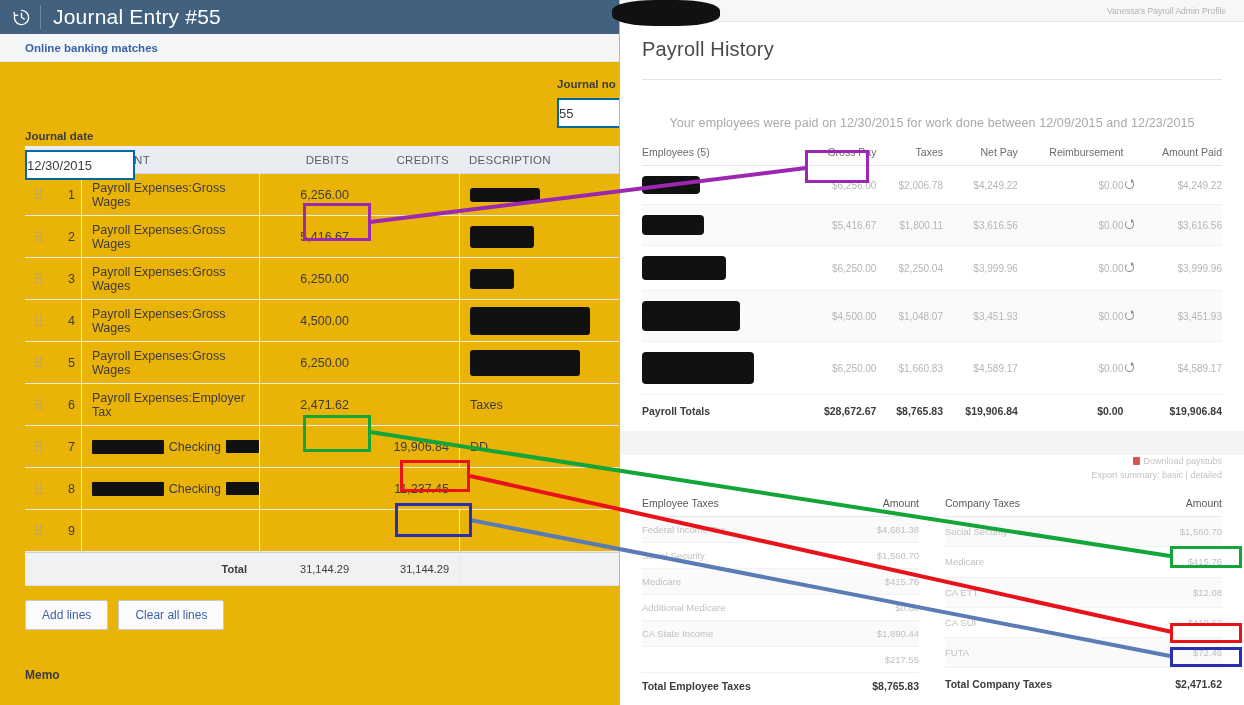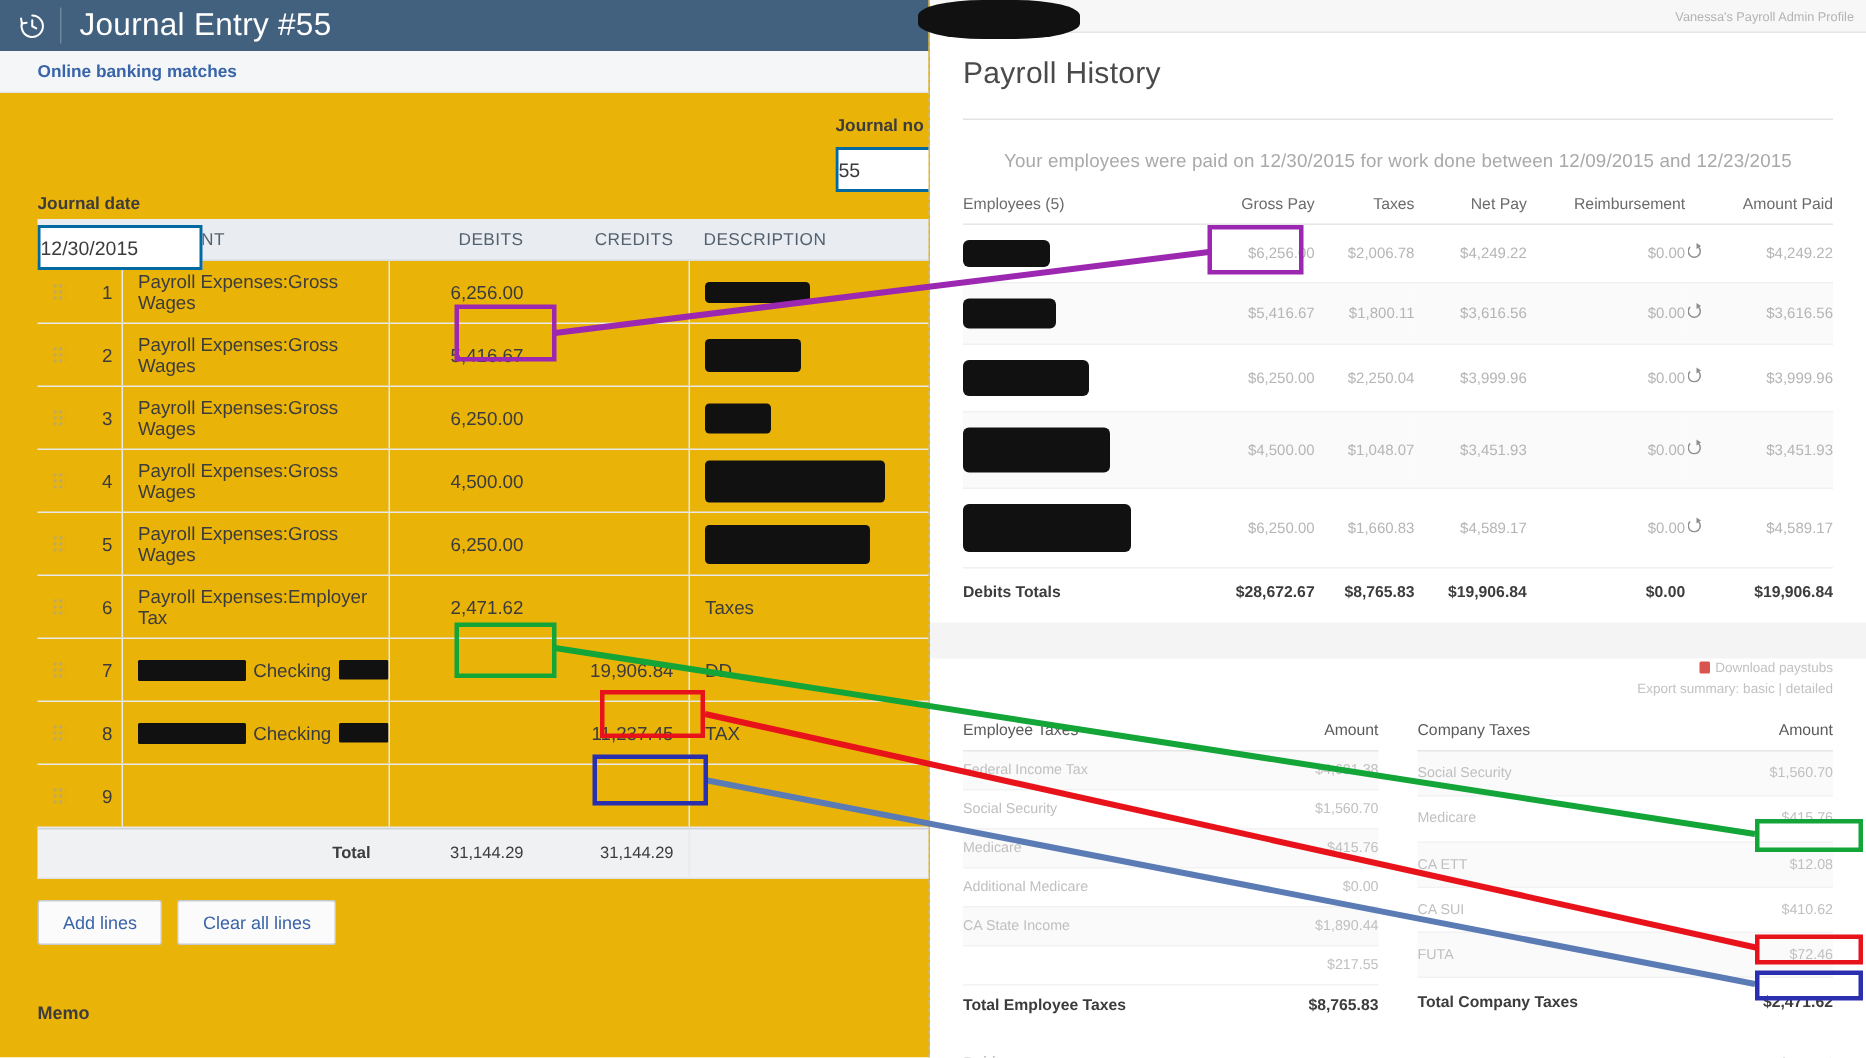--- a/index.html
+++ b/index.html
@@ -90,28 +90,28 @@
   }
   #je-memo { margin: 38px 0 0 25px; font-size:12px; font-weight:bold; color:#3c3c3c; }
 
   
   #right-panel {
     position:absolute; left:620px; top:0; width:624px; height:705px;
     background:#ffffff; overflow:hidden;
   }
   #ph-topbar {
     height:22px; background:#f7f7f7; border-bottom:1px solid #e6e6e6;
-    display:flex; align-items:center; justify-content:flex-end; padding-right:8px;
+    display:flex; align-items:center; justify-content:flex-end; padding-right:18px;
   }
   #ph-topbar span { font-size:8.5px; color:#b3b3b3; }
   #ph-body { padding: 16px 22px 0 22px; }
   #ph-title { font-size:20px; color:#4a4a4a; font-weight:400; letter-spacing:.2px; }
   #ph-rule { height:1px; background:#e3e3e3; margin-top:18px; }
   #ph-paid-note {
-    text-align:center; font-size:12.5px; color:#a9a9a9; margin-top:20px; letter-spacing:.1px;
+    text-align:center; font-size:12.5px; color:#a9a9a9; margin-top:36px; letter-spacing:.1px;
   }
 
   table.ph { width:100%; border-collapse:collapse; margin-top:16px; }
   table.ph th {
     font-size:10.5px; font-weight:400; color:#6b6b6b; text-align:right;
     padding:0 0 7px 0; border-bottom:1px solid #e6e6e6;
   }
   table.ph th.l { text-align:left; }
   table.ph td {
     font-size:10px; color:#b5b5b5; text-align:right; padding:10px 0;
@@ -307,23 +307,20 @@
               <span class="grip"></span>
             </div>
             <div class="c-num">8</div>
             <div class="c-acct">
               <span class="redact" style="width:78px;height:14px;"></span>
               <span style="margin:0 5px;">Checking</span>
               <span class="redact" style="width:36px;height:13px;"></span>
             </div>
             <div class="c-deb"></div>
             <div class="c-cred">11,237.45</div>
-            <div class="c-desc">
-              <span>TAX</span>
-            </div>
           </div>
           <div class="jr">
             <div class="c-grip">
               <span class="grip"></span>
             </div>
             <div class="c-num">9</div>
             <div class="c-acct">
               <span></span>
             </div>
             <div class="c-deb"></div>
@@ -412,21 +409,21 @@
             <tr>
               <td class="l"><span class="redact" style="width:112px;height:32px;border-radius:4px;"></span></td>
               <td>$6,250.00</td>
               <td>$1,660.83</td>
               <td>$4,589.17</td>
               <td>$0.00</td>
               <td style="text-align:center;"><span class="reissue"></span></td>
               <td>$4,589.17</td>
             </tr>
             <tr class="tot">
-              <td class="l">Debits Totals</td>
+              <td class="l">Payroll Totals</td>
               <td>$28,672.67</td>
               <td>$8,765.83</td>
               <td>$19,906.84</td>
               <td>$0.00</td>
               <td></td>
               <td>$19,906.84</td>
             </tr>
           </tbody>
       </table>
 

